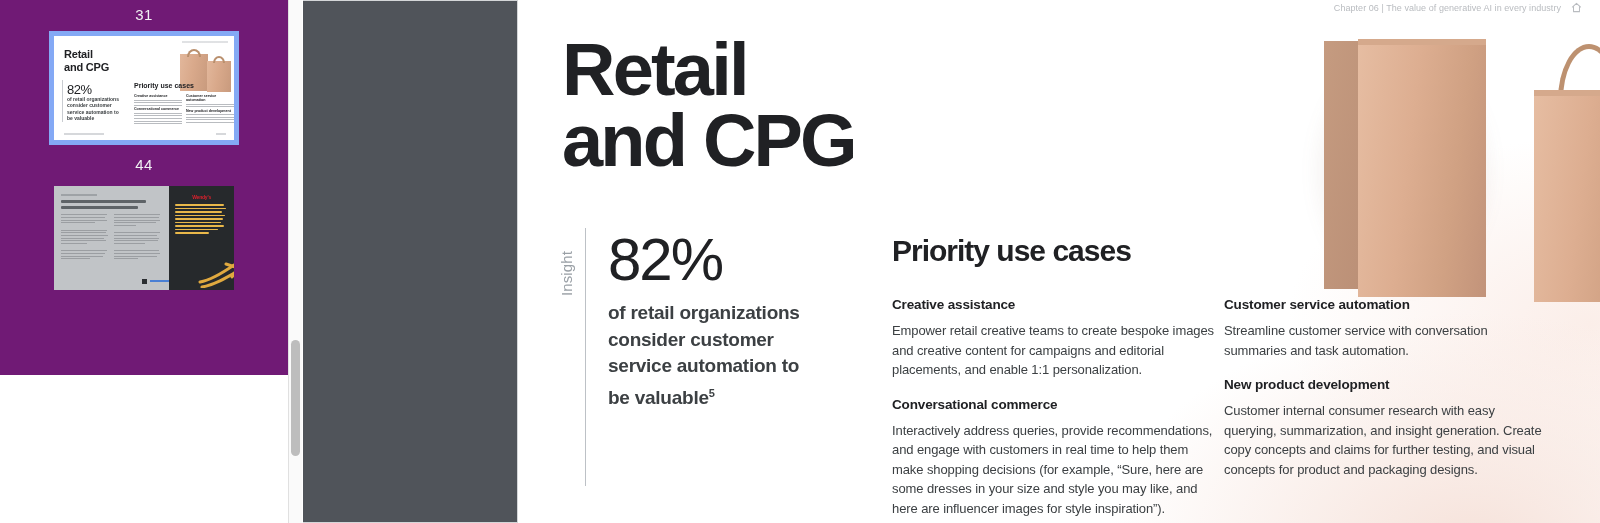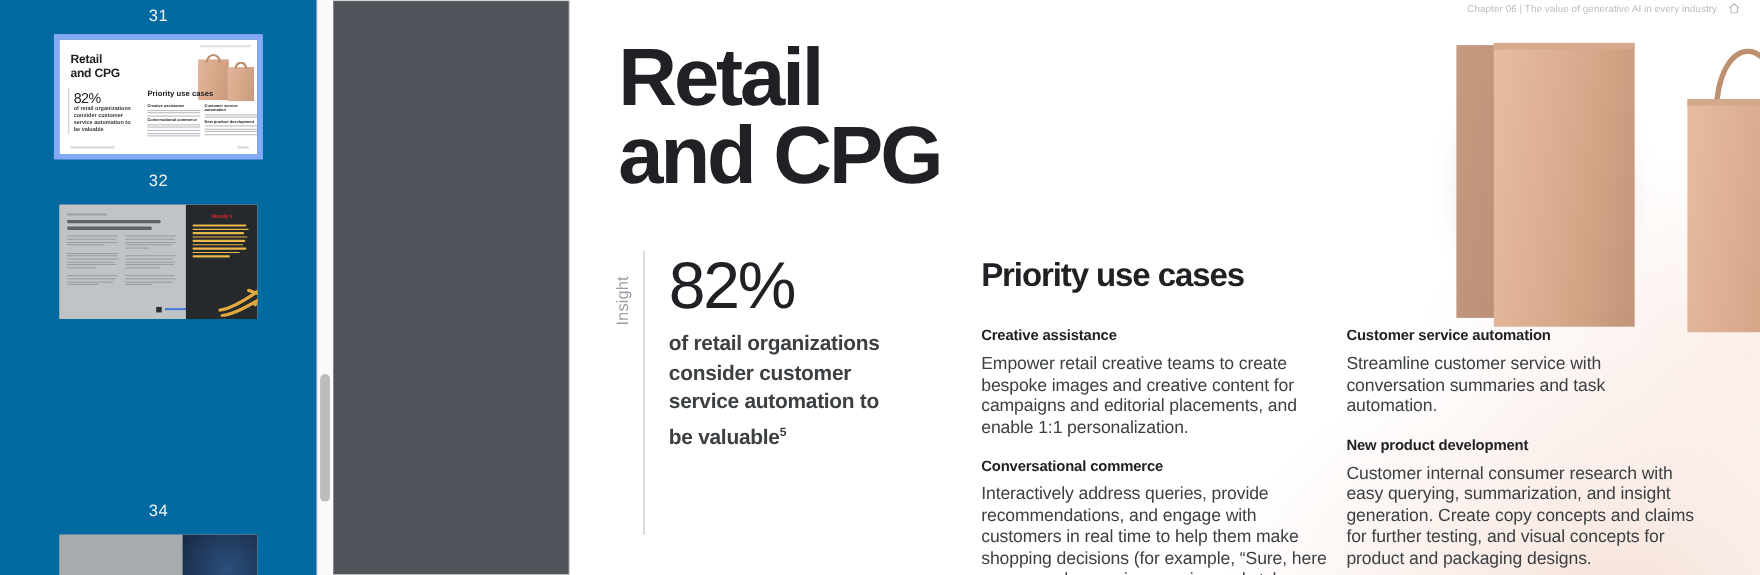--- a/index.html
+++ b/index.html
@@ -8,22 +8,22 @@
     width: 1600px; height: 523px;
     overflow: hidden;
     background: #ffffff;
     font-family: "Liberation Sans", sans-serif;
   }
   #app { position: relative; width: 1600px; height: 523px; overflow: hidden; }
 
   
   #thumb-rail {
     position: absolute; left: 0; top: 0;
-    width: 288px; height: 523px;
-    background: #0369a1;
+    width: 288px; height: 375px;
+    background: #701a75;
     overflow: hidden;
   }
   .thumb-group { position: absolute; left: 0; width: 288px; text-align: center; }
   .thumb-label {
     color: #f1f2f3;
     font-size: 15px;
     font-family: "Liberation Sans", sans-serif;
     letter-spacing: .4px;
     line-height: 18px;
     height: 20px;
@@ -202,21 +202,21 @@
   }
   .uc-col { position: absolute; top: 296px; }
   .uc-col.left  { left: 364px; width: 322px; }
   .uc-col.right { left: 696px; width: 318px; }
   .uc-item { margin-bottom: 16px; }
   .uc-title {
     font-size: 13.5px; font-weight: bold; color: #202124;
     line-height: 18px; margin-bottom: 7px; letter-spacing: -.15px;
   }
   .uc-desc {
-    font-size: 16px; line-height: 19.5px; color: #3c4043; letter-spacing: -.1px;
+    font-size: 13px; line-height: 19.5px; color: #3c4043; letter-spacing: -.1px;
   }
 
   
   #bags-photo {
     position: absolute; right: 0px; top: 16px;
     width: 300px; height: 290px; overflow: hidden;
   }
   .pbag {
     position: absolute;
     background: linear-gradient(97deg,#e6bda2 0%, #ddae91 40%, #d0a183 72%, #c2937a 100%);
@@ -272,21 +272,21 @@
             <span class="mini-ch">New product development</span>
             <span class="mini-lines"><i></i><i></i><i></i><i></i></span>
           </div>
           <div class="mini-ftr"></div>
           <div class="mini-ftr2"></div>
         </div>
       </div>
     </div>
 
     <div class="thumb-group" style="top:156px;">
-      <div class="thumb-label">32</div>
+      <div class="thumb-label">44</div>
       <div class="thumb-frame">
         <div class="t32">
           <div class="left">
             <div class="eyebrow"></div>
             <div class="hl" style="width:84%"></div>
             <div class="hl" style="width:76%"></div>
             <div class="cols">
               <div>
                 <i style="width:96%"></i>
                   <i style="width:92%"></i>

